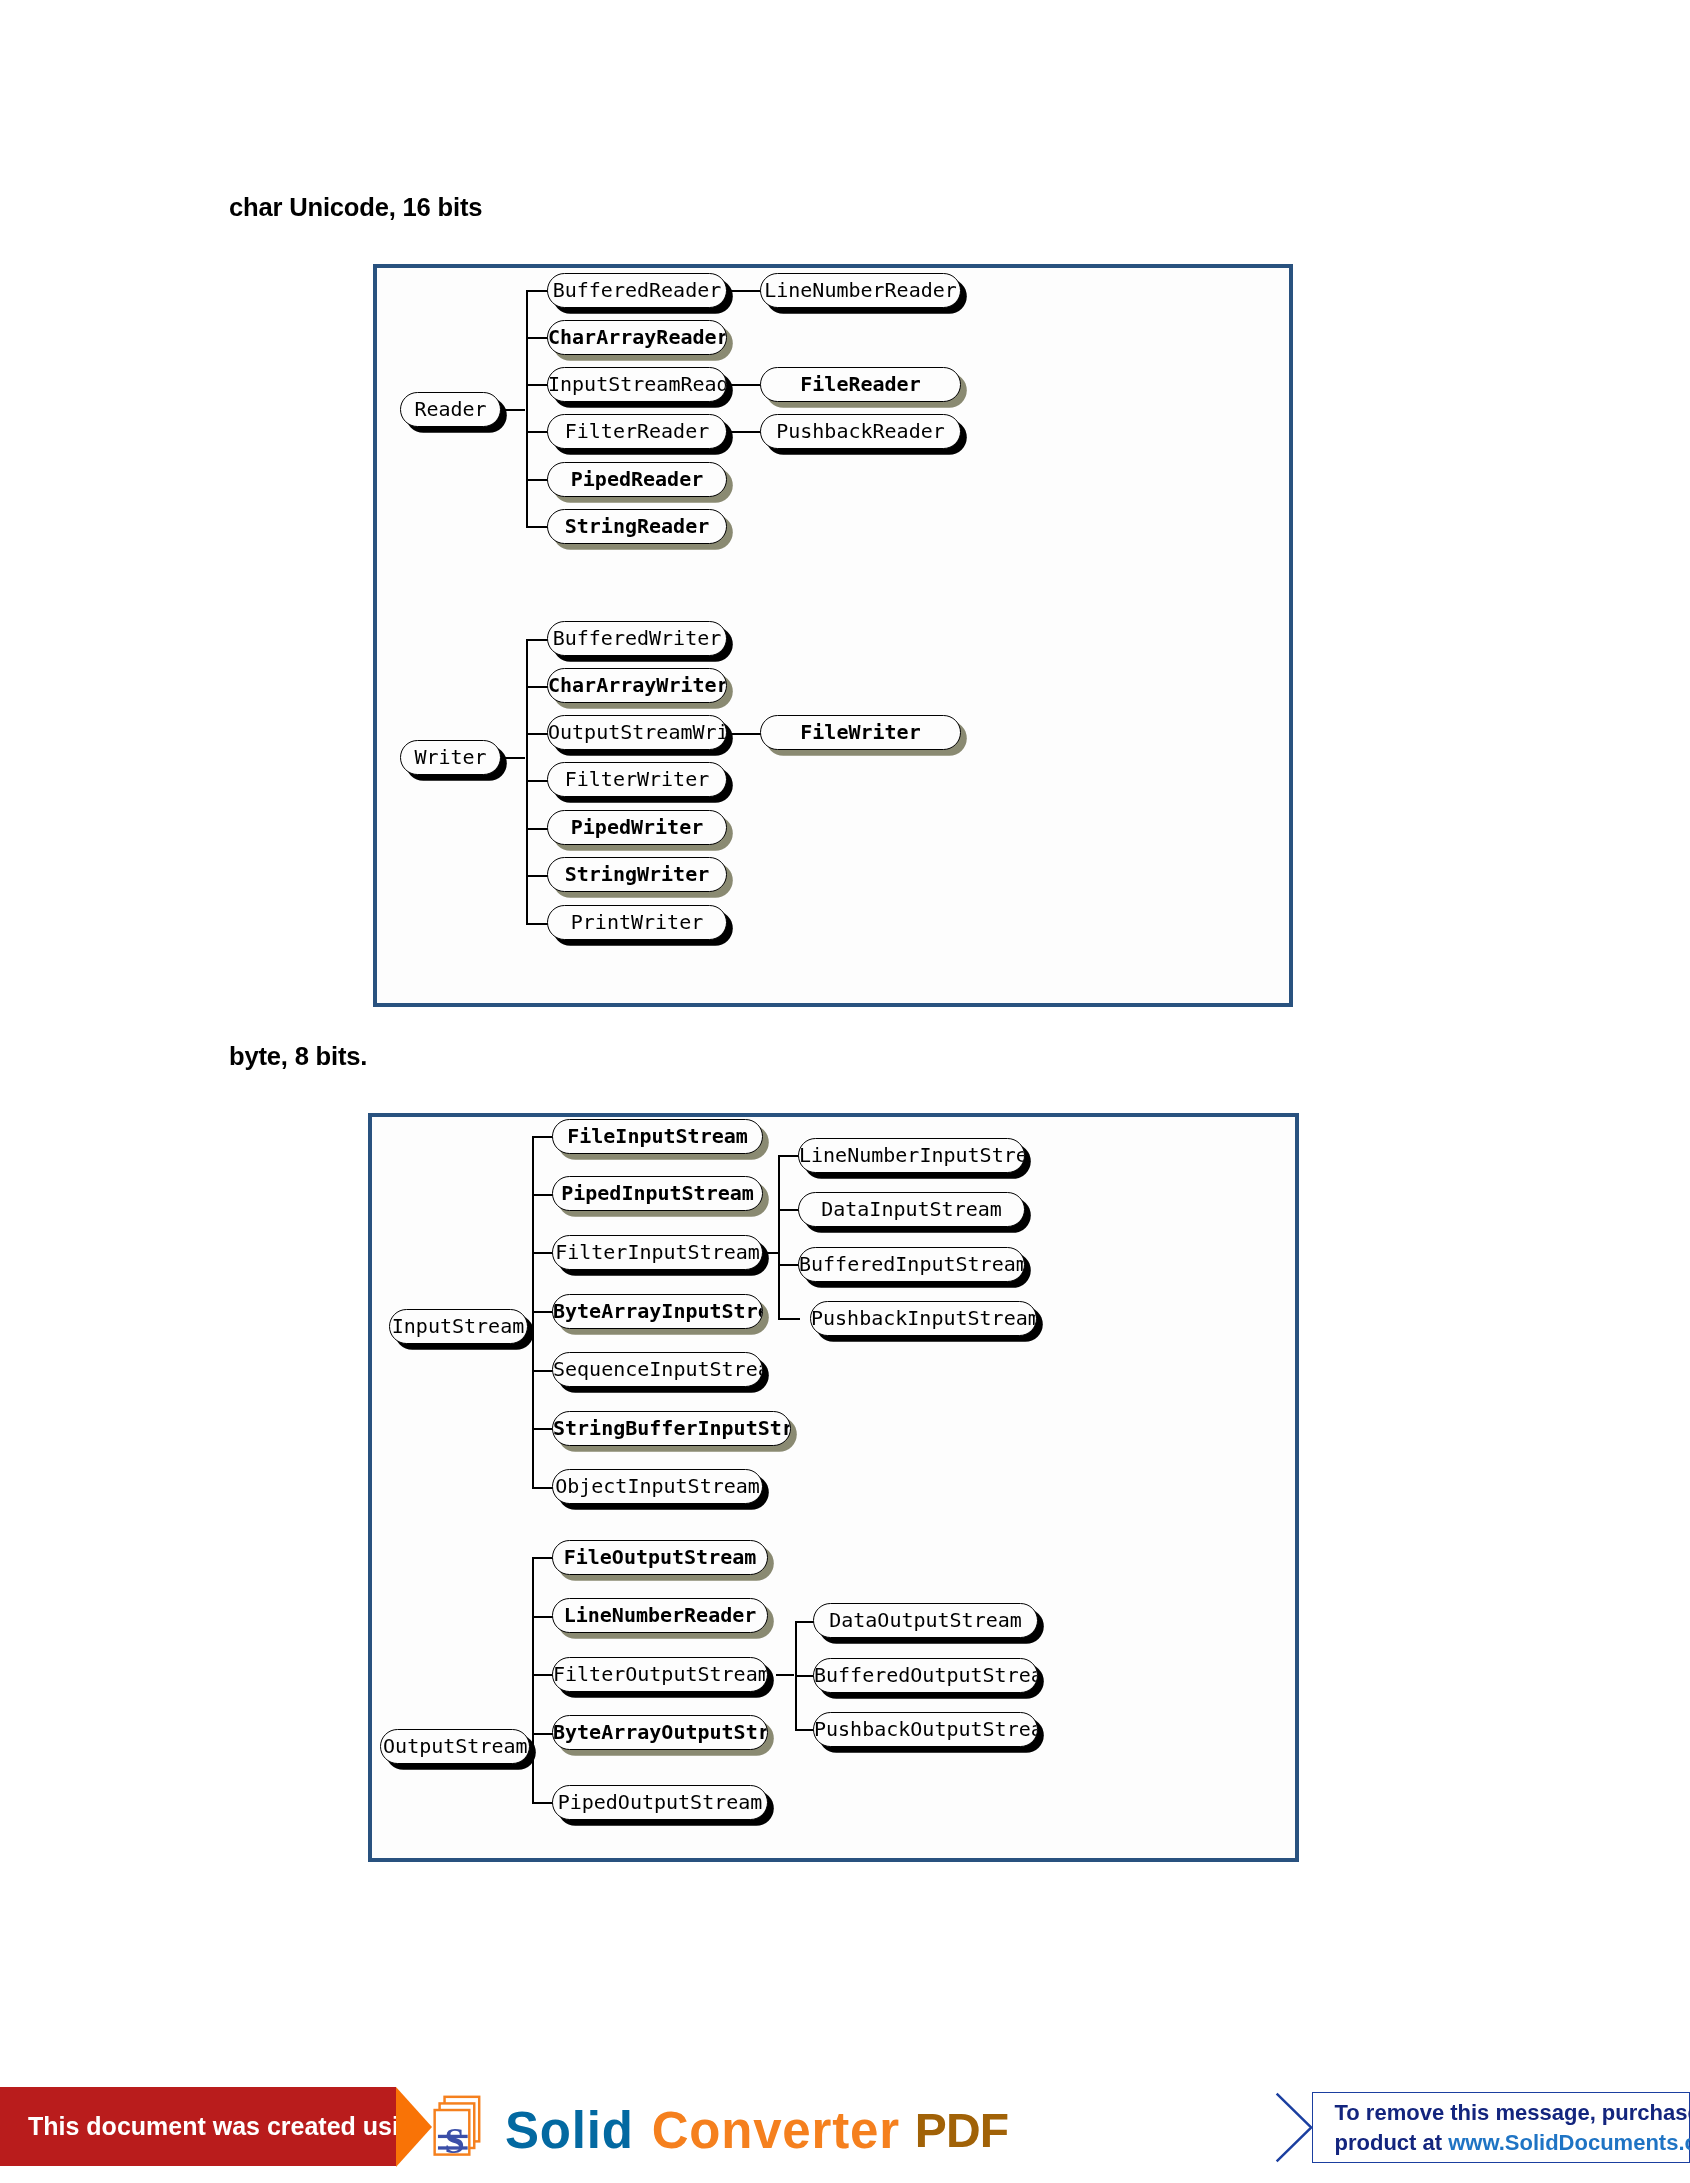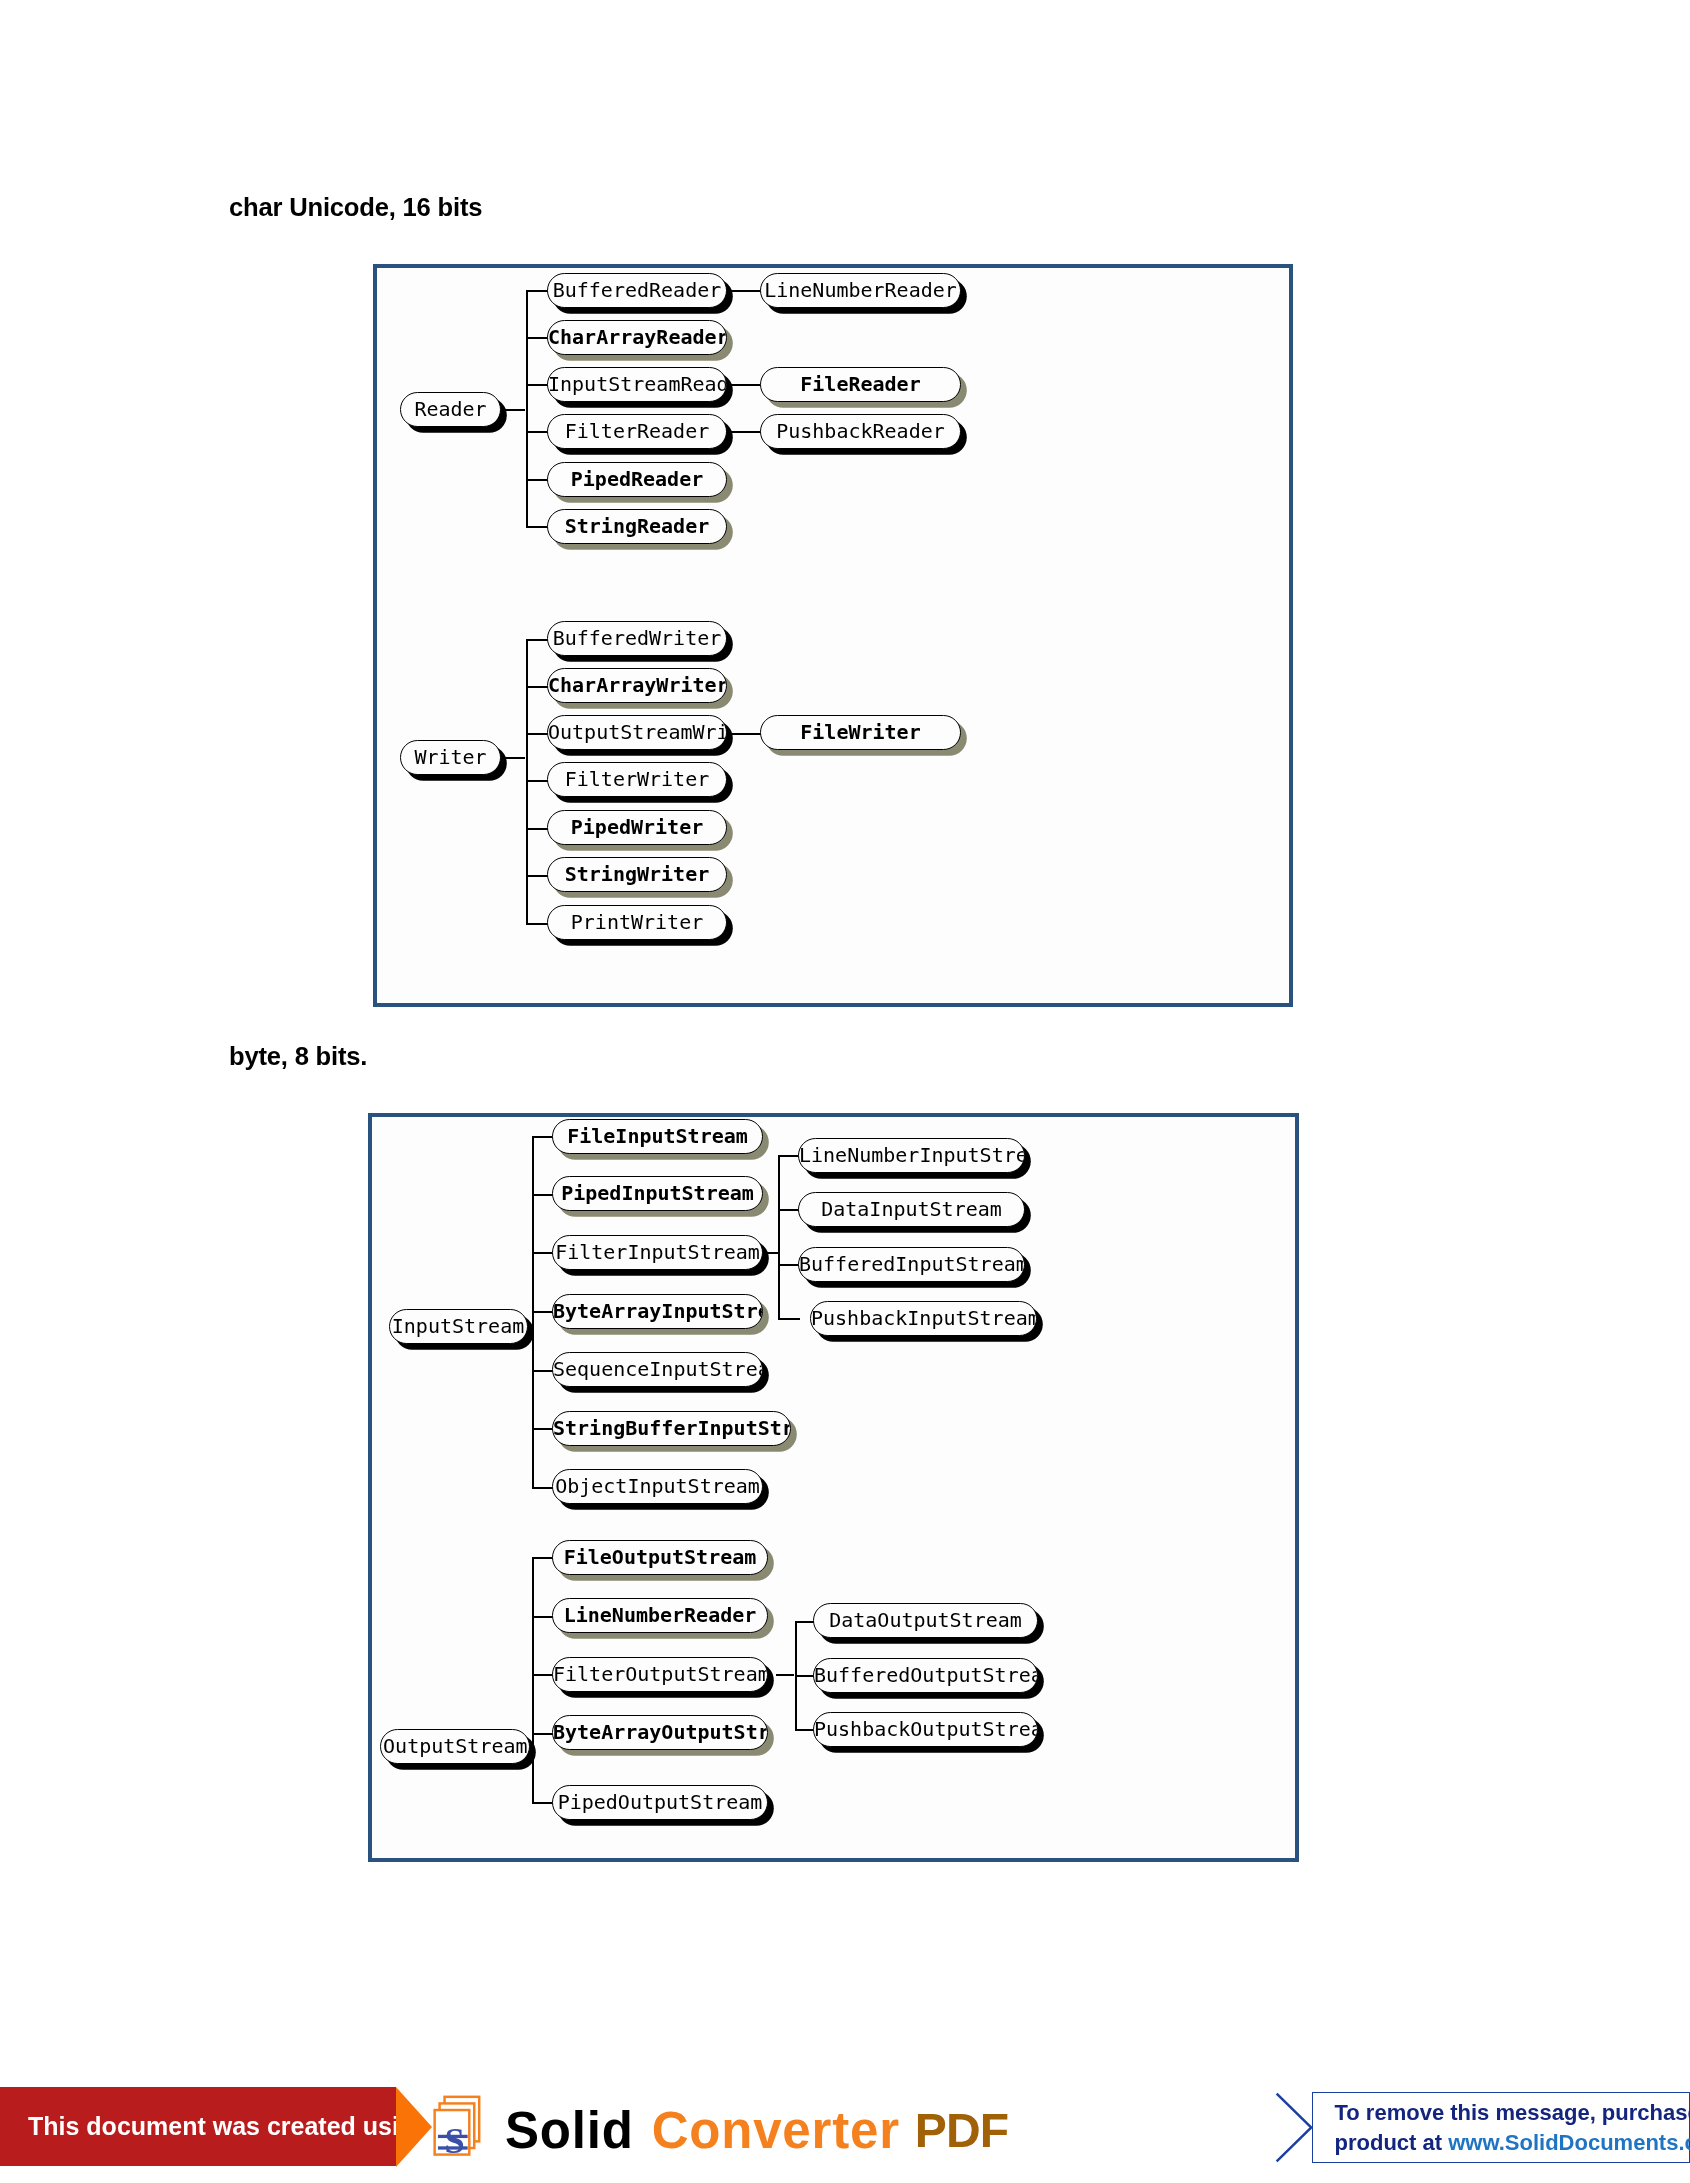--- a/index.html
+++ b/index.html
@@ -115,21 +115,21 @@
     left: 505px; top: 25px;
     height: 71px;
     display: flex;
     align-items: center;
     white-space: nowrap;
   }
   .logo-solid {
     font-family: "Liberation Sans", sans-serif;
     font-weight: bold;
     font-size: 51px;
-    color: #000000;
+    color: #0369a1;
     letter-spacing: 0.8px;
   }
   .logo-converter {
     font-family: "Liberation Sans", sans-serif;
     font-weight: bold;
     font-size: 51px;
     color: #f5801e;
     letter-spacing: 0.8px;
     margin-left: 18px;
   }

